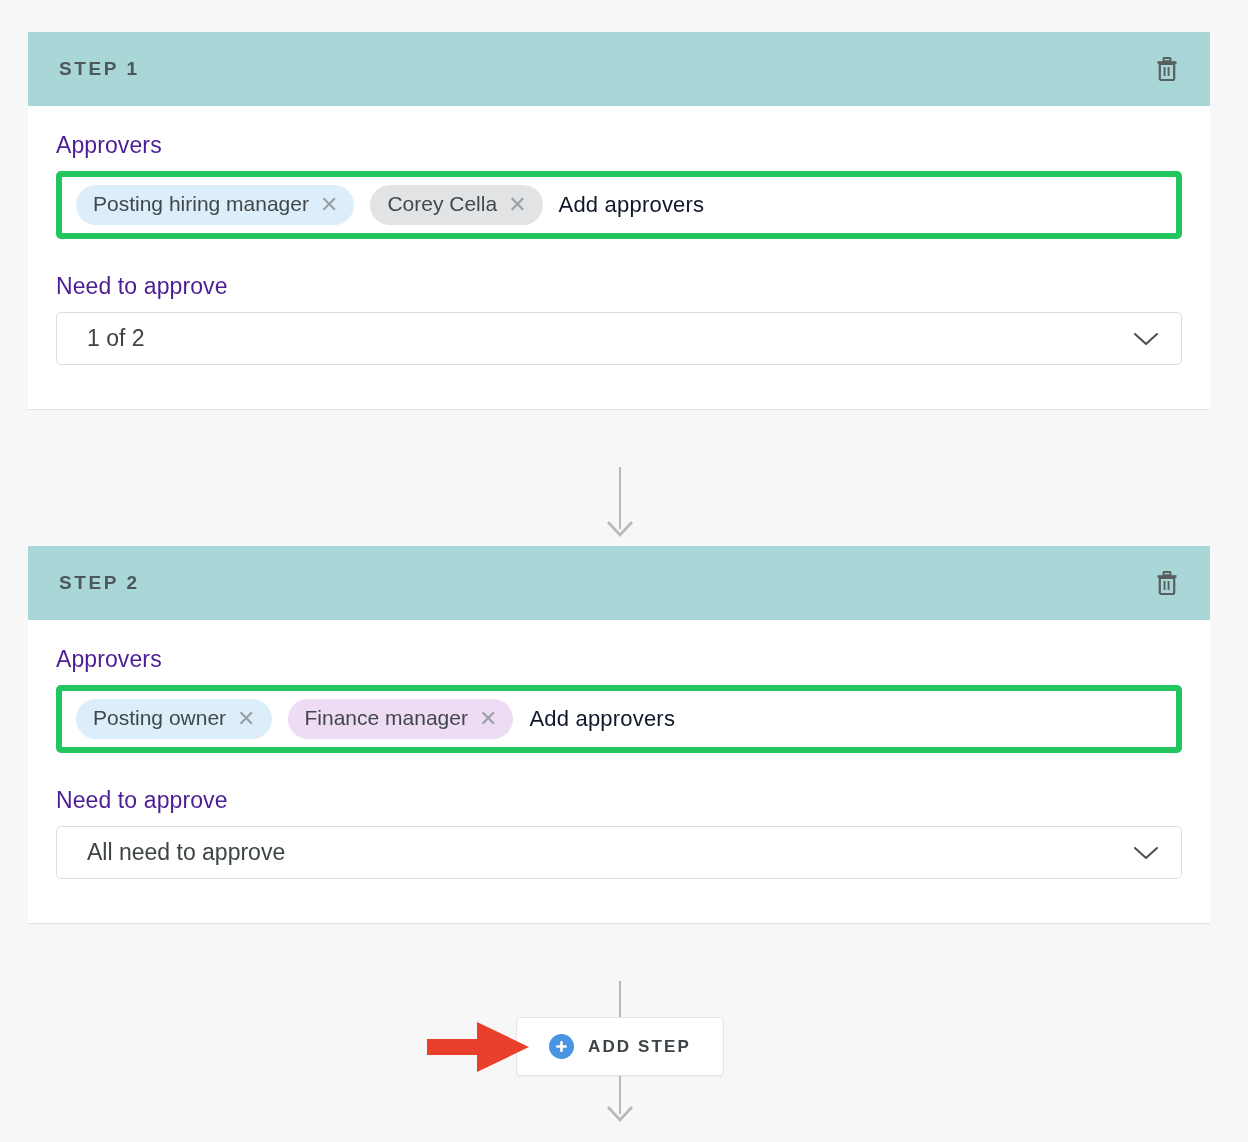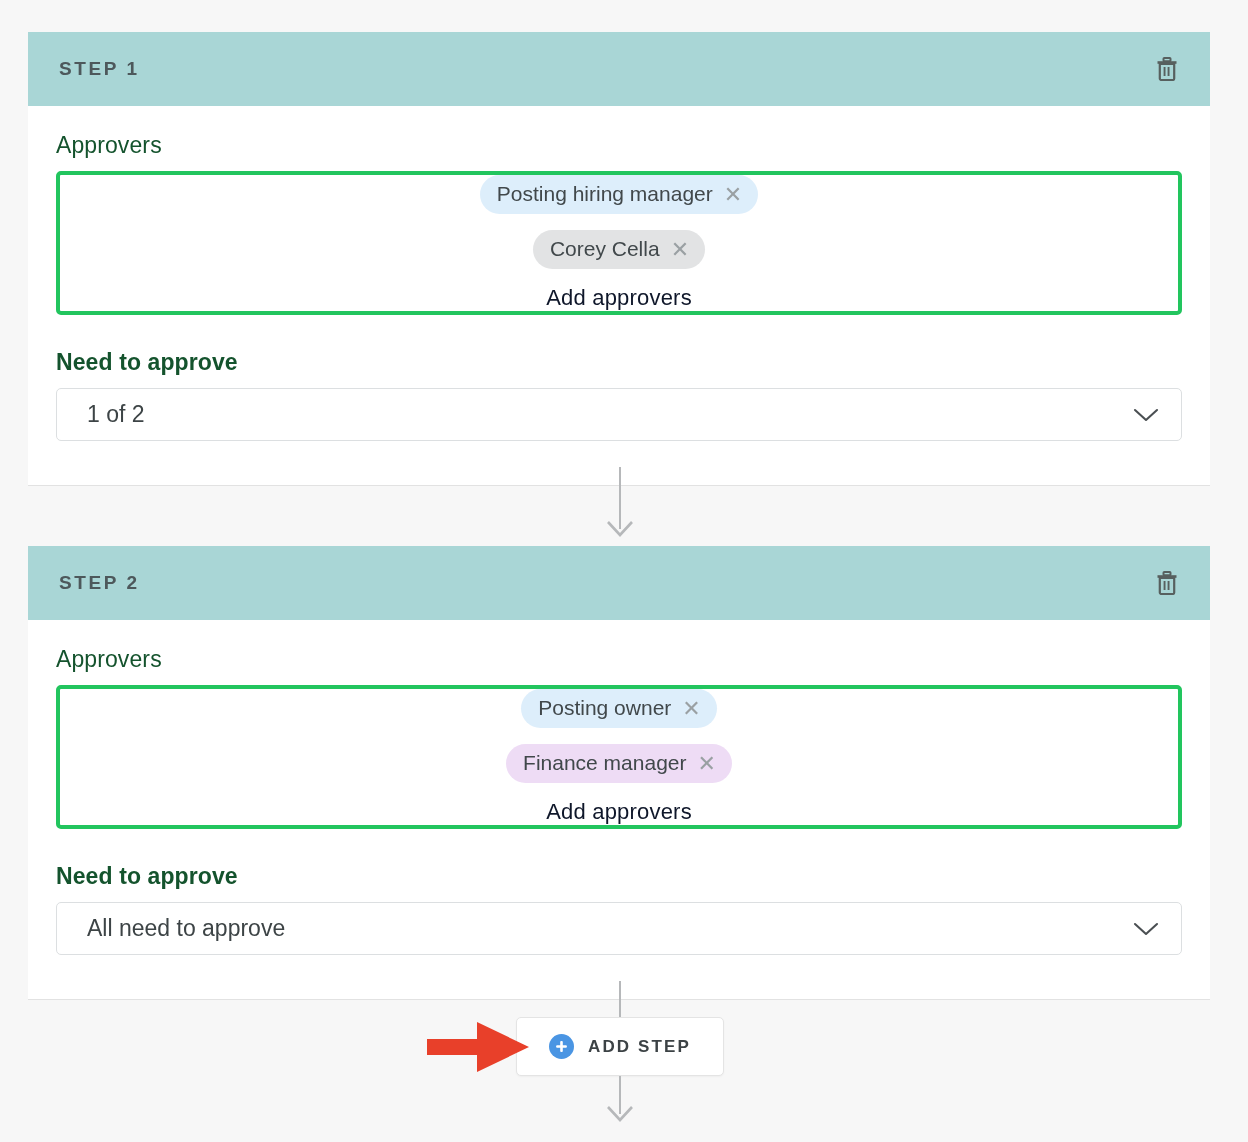--- a/index.html
+++ b/index.html
@@ -62,45 +62,43 @@
     padding: 0;
   }
 
   .step-body {
     padding: 26px 28px 44px 28px;
     box-sizing: border-box;
   }
 
   .field-label {
     font-size: 23px;
-    color: #14532d;
+    color: #4c1d95;
     font-weight: 400;
     margin: 0 0 12px 0;
     letter-spacing: 0.1px;
   }
 
   .field-label.second {
     margin-top: 34px;
-    font-weight: bold;
   }
 
   
   .chips-input {
-    border: 4px solid #22c55e;
+    border: 6px solid #22c55e;
     border-radius: 5px;
     background: #ffffff;
     min-height: 68px;
     display: flex;
     align-items: center;
     flex-wrap: wrap;
     padding: 0 14px;
     box-sizing: border-box;
     gap: 16px;
     cursor: text;
-    flex-direction: column;
   }
 
   .chip {
     display: inline-flex;
     align-items: center;
     border-radius: 20px;
     padding: 6px 16px 8px 17px;
     font-size: 21px;
     color: #41484b;
     white-space: nowrap;

